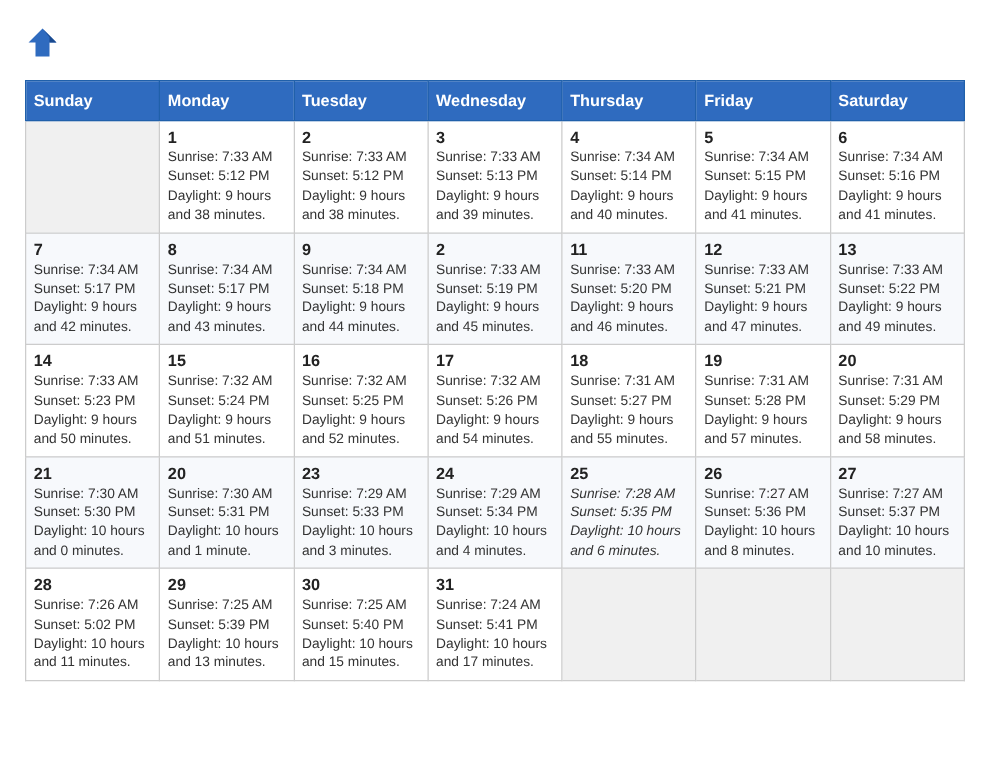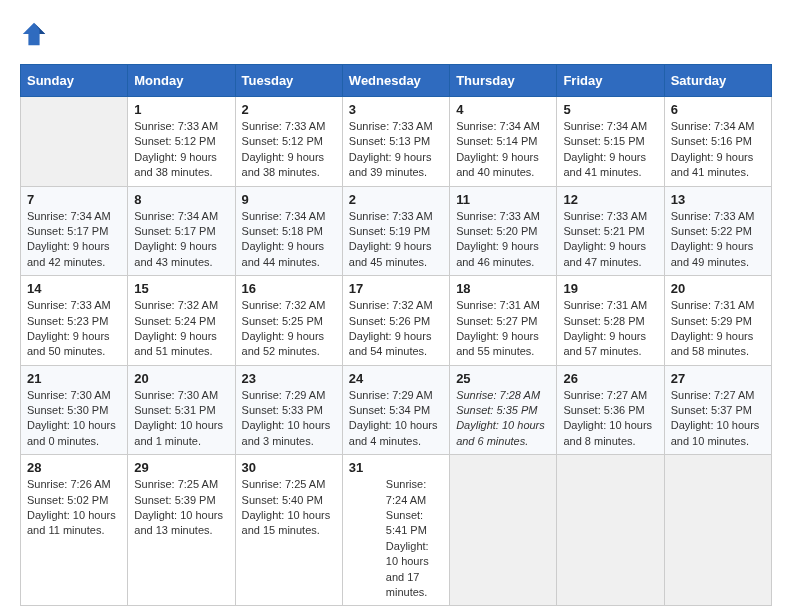--- a/index.html
+++ b/index.html
@@ -336,21 +336,21 @@
         </td>
         <td>
           <div class="day-number">30</div>
           <div class="day-info" style="white-space: pre-line;">Sunrise: 7:25 AM
 Sunset: 5:40 PM
 Daylight: 10 hours
 and 15 minutes.</div>
         </td>
         <td>
           <div class="day-number">31</div>
-          <div class="day-info" style="white-space: pre-line; margin-left: 37px;">Sunrise: 7:24 AM
+          <div class="day-info" style="white-space: pre-line;">Sunrise: 7:24 AM
 Sunset: 5:41 PM
 Daylight: 10 hours
 and 17 minutes.</div>
         </td>
         <td class="empty-cell"></td>
         <td class="empty-cell"></td>
         <td class="empty-cell"></td>
       </tr>
     </tbody>
 </table>

